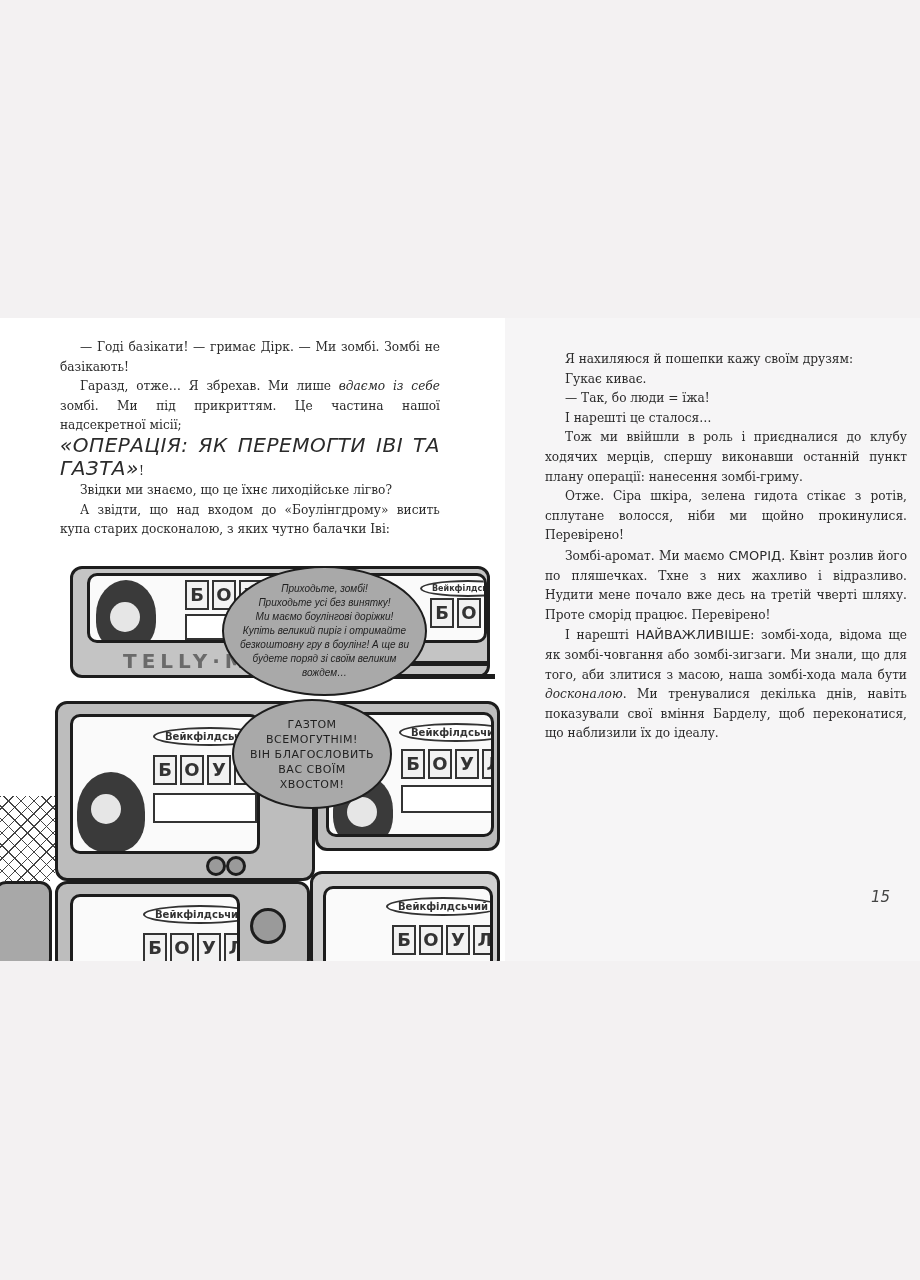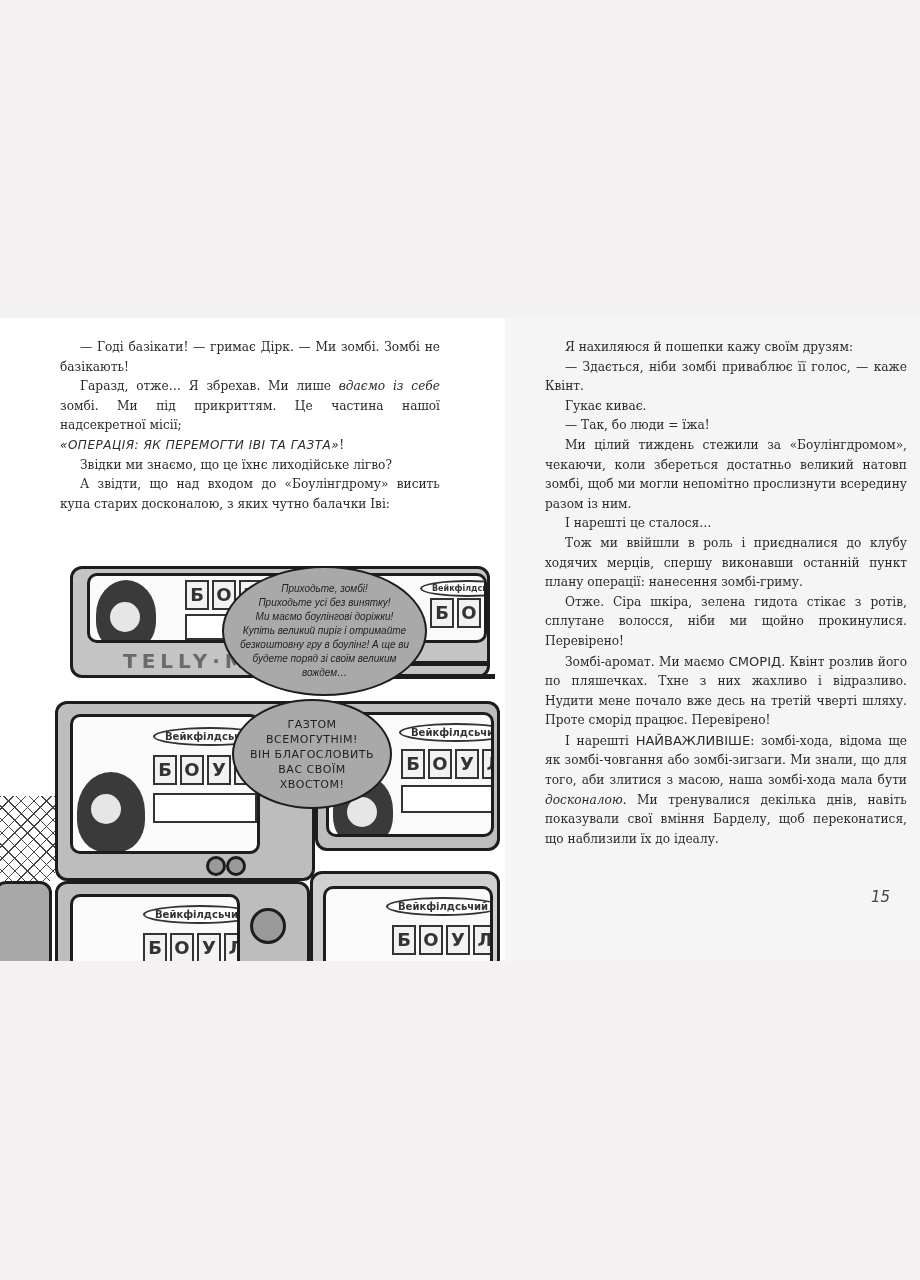--- a/index.html
+++ b/index.html
@@ -19,24 +19,24 @@
     position: absolute; left: 505px; top: 0; width: 415px; height: 643px;
     background: #f6f5f6; overflow: hidden;
   }
   .text-block {
     position: absolute; font-size: 12.2px; line-height: 19.6px;
     text-align: justify; color: #2b2b2b;
   }
   .text-block p { margin: 0; text-indent: 20px; }
   .text-block p.noindent { text-indent: 0; }
   .text-block em { font-style: italic; }
-  .caps-italic { font-style: italic; font-family: "DejaVu Sans", "Liberation Sans", sans-serif; font-size: 12px; letter-spacing: 0.5px; }
+  .caps-italic { font-style: italic; font-family: "DejaVu Sans", "Liberation Sans", sans-serif; font-size: 20px; letter-spacing: 0.5px; }
   .caps-sans { font-family: "DejaVu Sans", "Liberation Sans", sans-serif; font-size: 13px; }
   .left-text { left: 60px; top: 20px; width: 380px; }
-  .right-text { left: 40px; top: 20px; width: 362px; }
+  .right-text { left: 40px; top: 32px; width: 362px; }
 
   .page-number {
     position: absolute; right: 30px; top: 570px;
     font-family: "DejaVu Sans", sans-serif; font-size: 15px; color: #444;
     font-style: italic;
   }
 
   
   .illustration { position: absolute; left: 0; top: 238px; width: 505px; height: 405px; }
   .tv {
@@ -202,24 +202,22 @@
 ВСЕМОГУТНІМ!
 ВІН БЛАГОСЛОВИТЬ ВАС СВОЇМ
 ХВОСТОМ!</div>
       </div>
     </div>
   </div>
 
   <div class="page-right">
     <div class="text-block right-text">
       <p>Я нахиляюся й пошепки кажу своїм друзям:</p>
-      <p>— Здається, ніби зомбі приваблює її голос, — каже Квінт.</p>
       <p>Гукає киває.</p>
       <p>— Так, бо люди = їжа!</p>
-      <p>Ми цілий тиждень стежили за «Боулінгдромом», чекаючи, коли збереться достатньо великий натовп зомбі, щоб ми могли непомітно прослизнути всередину разом із ним.</p>
       <p>І нарешті це сталося…</p>
       <p>Тож ми ввійшли в роль і приєдналися до клубу ходячих мерців, спершу виконавши останній пункт плану операції: нанесення зомбі-гриму.</p>
       <p>Отже. Сіра шкіра, зелена гидота стікає з ротів, сплутане волосся, ніби ми щойно прокинулися. Перевірено!</p>
       <p><span>Зомбі-аромат. Ми маємо </span><span class="caps-sans">СМОРІД</span><span>. Квінт розлив його по пляшечках. Тхне з них жахливо і відразливо. Нудити мене почало вже десь на третій чверті шляху. Проте сморід працює. Перевірено!</span></p>
       <p><span>І нарешті </span><span class="caps-sans">НАЙВАЖЛИВІШЕ</span><span>: зомбі-хода, відома ще як зомбі-човгання або зомбі-зигзаги. Ми знали, що для того, аби злитися з масою, наша зомбі-хода мала бути </span><em>досконалою</em><span>. Ми тренувалися декілька днів, навіть показували свої вміння Барделу, щоб переконатися, що наблизили їх до ідеалу.</span></p>
     </div>
     <div class="page-number">15</div>
   </div>
 </div>
 

